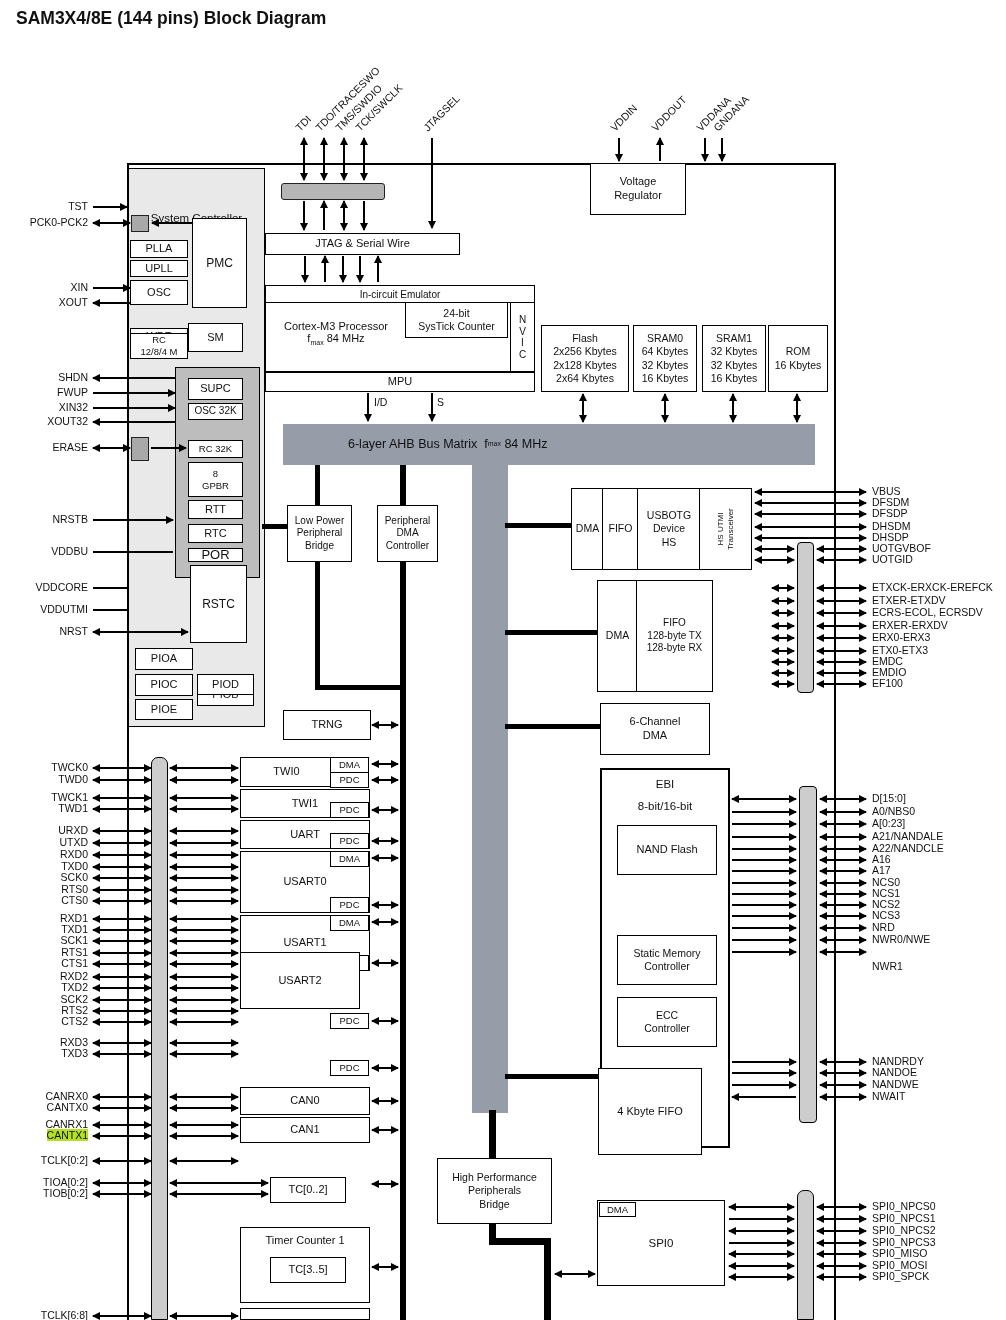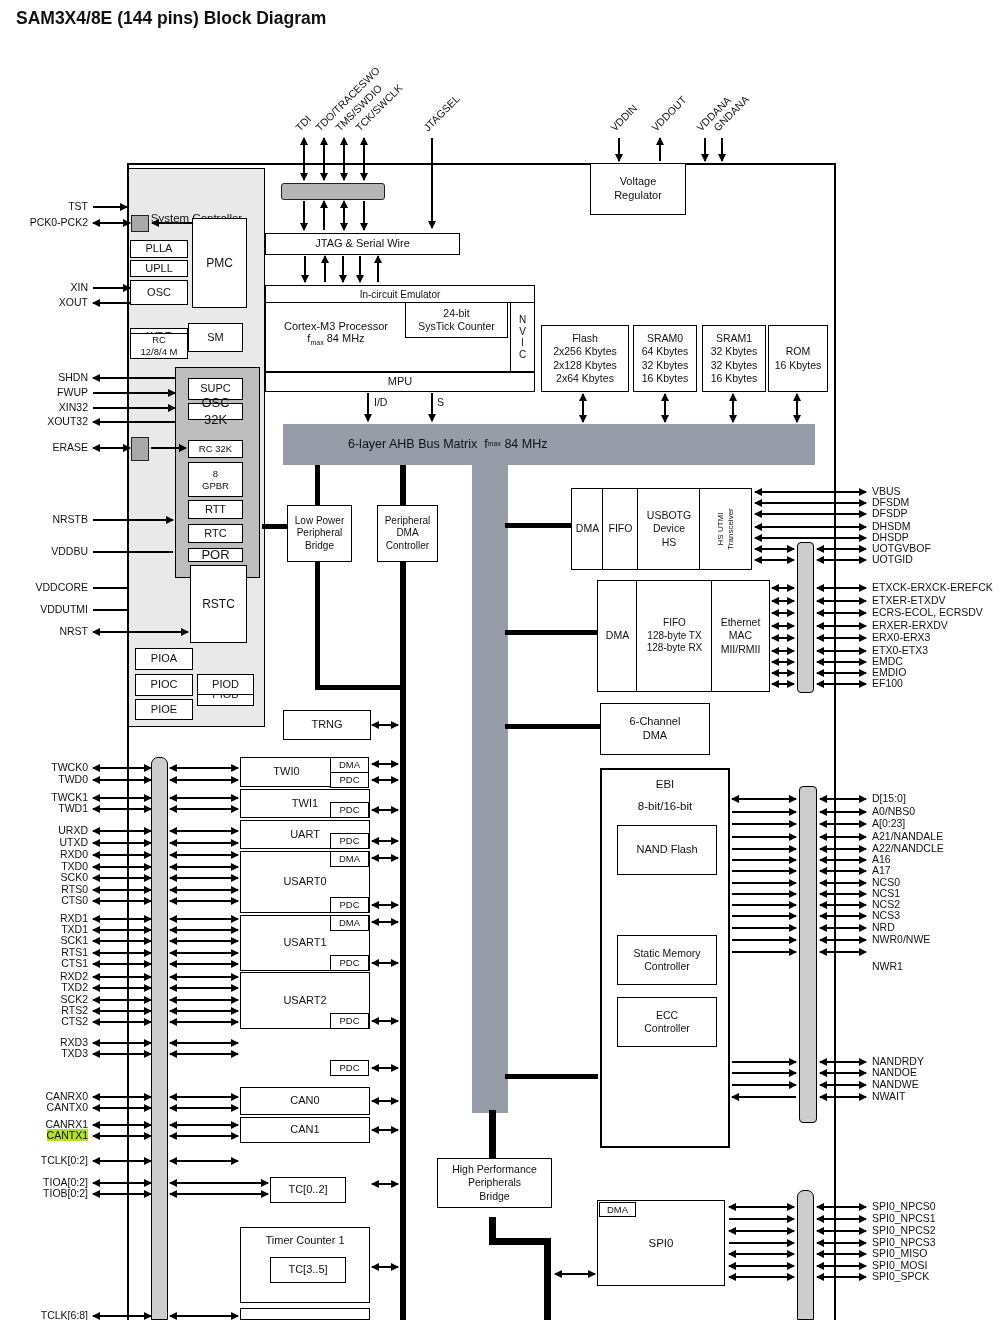--- a/index.html
+++ b/index.html
@@ -56,21 +56,21 @@
       <span>WDT</span>
     </div>
   <div class="box pre" style="left:130px;top:333px;width:58px;height:26px;font-size:9.5px;"><span class="pre">RC
 12/8/4 M</span></div>
   <div class="box" style="left:188px;top:323px;width:55px;height:29px;">
       <span>SM</span>
     </div>
   <div class="box" style="left:188px;top:378px;width:55px;height:22px;">
       <span>SUPC</span>
     </div>
-  <div class="box" style="left:188px;top:403px;width:55px;height:17px;font-size:13px;">
+  <div class="box" style="left:188px;top:403px;width:55px;height:17px;font-size:10px;">
       <span>OSC 32K</span>
     </div>
   <div class="box" style="left:188px;top:440px;width:55px;height:18px;font-size:9.5px;">
       <span>RC 32K</span>
     </div>
   <div class="box" style="left:188px;top:462px;width:55px;height:35px;font-size:9.5px;">
       <span class="pre">8
 GPBR</span>
     </div>
   <div class="box" style="left:188px;top:500px;width:55px;height:19px;">
@@ -158,21 +158,21 @@
   <div class="box" style="left:287px;top:505px;width:65px;height:57px;font-size:10px;">
       <span class="pre">Low Power
 Peripheral
 Bridge</span>
     </div>
   <div class="box" style="left:377px;top:505px;width:61px;height:57px;font-size:10px;">
       <span class="pre">Peripheral
 DMA
 Controller</span>
     </div>
-  <div class="box" style="left:437px;top:1158px;width:115px;height:50px;font-size:10.5px;">
+  <div class="box" style="left:437px;top:1158px;width:115px;height:66px;font-size:10.5px;">
       <span class="pre">High Performance
 Peripherals
 Bridge</span>
     </div>
 
   <div class="box" style="left:571px;top:488px;width:33px;height:82px;font-size:10.5px;">
       <span>DMA</span>
     </div>
   <div class="box" style="left:602px;top:488px;width:37px;height:82px;font-size:10.5px;">
       <span>FIFO</span>
@@ -187,45 +187,43 @@
 Transceiver</span>
     </div>
 
   <div class="box" style="left:597px;top:580px;width:41px;height:112px;font-size:10.5px;">
       <span>DMA</span>
     </div>
   <div class="box" style="left:636px;top:580px;width:77px;height:112px;font-size:10px;">
       <span class="pre">FIFO
 128-byte TX
 128-byte RX</span>
-    </div>
-  <div class="box" style="left:711px;top:580px;width:59px;height:112px;font-size:10.5px;">
-      <span class="pre">Ethernet
-MAC
-MII/RMII</span>
     </div>
 
   <div class="box" style="left:600px;top:703px;width:110px;height:52px;">
       <span class="pre">6-Channel
 DMA</span>
     </div>
 
   <div class="box" style="left:600px;top:768px;width:130px;height:380px;border-width:2px;"></div>
   <div class="lbl" style="left:600px;top:778px;width:130px;text-align:center;font-size:11.5px;">EBI</div>
   <div class="lbl" style="left:600px;top:800px;width:130px;text-align:center;font-size:11.5px;">8-bit/16-bit</div>
   <div class="box" style="left:617px;top:825px;width:100px;height:50px;">
       <span>NAND Flash</span>
     </div>
   <div class="box" style="left:617px;top:935px;width:100px;height:50px;font-size:10.5px;">
       <span class="pre">Static Memory
 Controller</span>
     </div>
   <div class="box" style="left:617px;top:997px;width:100px;height:50px;font-size:10.5px;">
       <span class="pre">ECC
 Controller</span>
+    </div>
+  <div class="box" style="left:598px;top:1068px;width:104px;height:87px;z-index:2;">
+      <span>4 Kbyte FIFO</span>
     </div>
 
   <div class="box" style="left:597px;top:1200px;width:128px;height:86px;font-size:11.5px;">
       <span>SPI0</span>
     </div>
   <div class="box" style="left:599px;top:1202px;width:37px;height:15px;font-size:9.5px;">
       <span>DMA</span>
     </div>
 
   <div class="box" style="left:151px;top:757px;width:17px;height:563px;background:#cdcdcd;border-radius:7px 7px 0 0;border-width:1.5px;"></div>
@@ -898,21 +896,21 @@
     </div>
     <div class="box" style="left: 330px; top: 955px; width: 39px; height: 16px; font-size: 9.5px;">
       <span>PDC</span>
     </div>
     <div class="ln" style="left: 372px; top: 921.25px; width: 26px; height: 1.5px;"></div>
     <div class="ah hl" style="left: 371px; top: 918px;"></div>
     <div class="ah hr" style="left: 391px; top: 918px;"></div>
     <div class="ln" style="left: 372px; top: 962.25px; width: 26px; height: 1.5px;"></div>
     <div class="ah hl" style="left: 371px; top: 959px;"></div>
     <div class="ah hr" style="left: 391px; top: 959px;"></div>
-    <div class="box" style="left: 240px; top: 972px; width: 130px; height: 57px; justify-content: center;">
+    <div class="box" style="left: 240px; top: 952px; width: 120px; height: 57px; justify-content: center;">
       <span>USART2</span>
     </div>
     <div class="box" style="left: 330px; top: 1013px; width: 39px; height: 16px; font-size: 9.5px;">
       <span>PDC</span>
     </div>
     <div class="ln" style="left: 372px; top: 1020.25px; width: 26px; height: 1.5px;"></div>
     <div class="ah hl" style="left: 371px; top: 1017px;"></div>
     <div class="ah hr" style="left: 391px; top: 1017px;"></div>
     <div class="box" style="left: 330px; top: 1060px; width: 39px; height: 16px; font-size: 9.5px;">
       <span>PDC</span>

